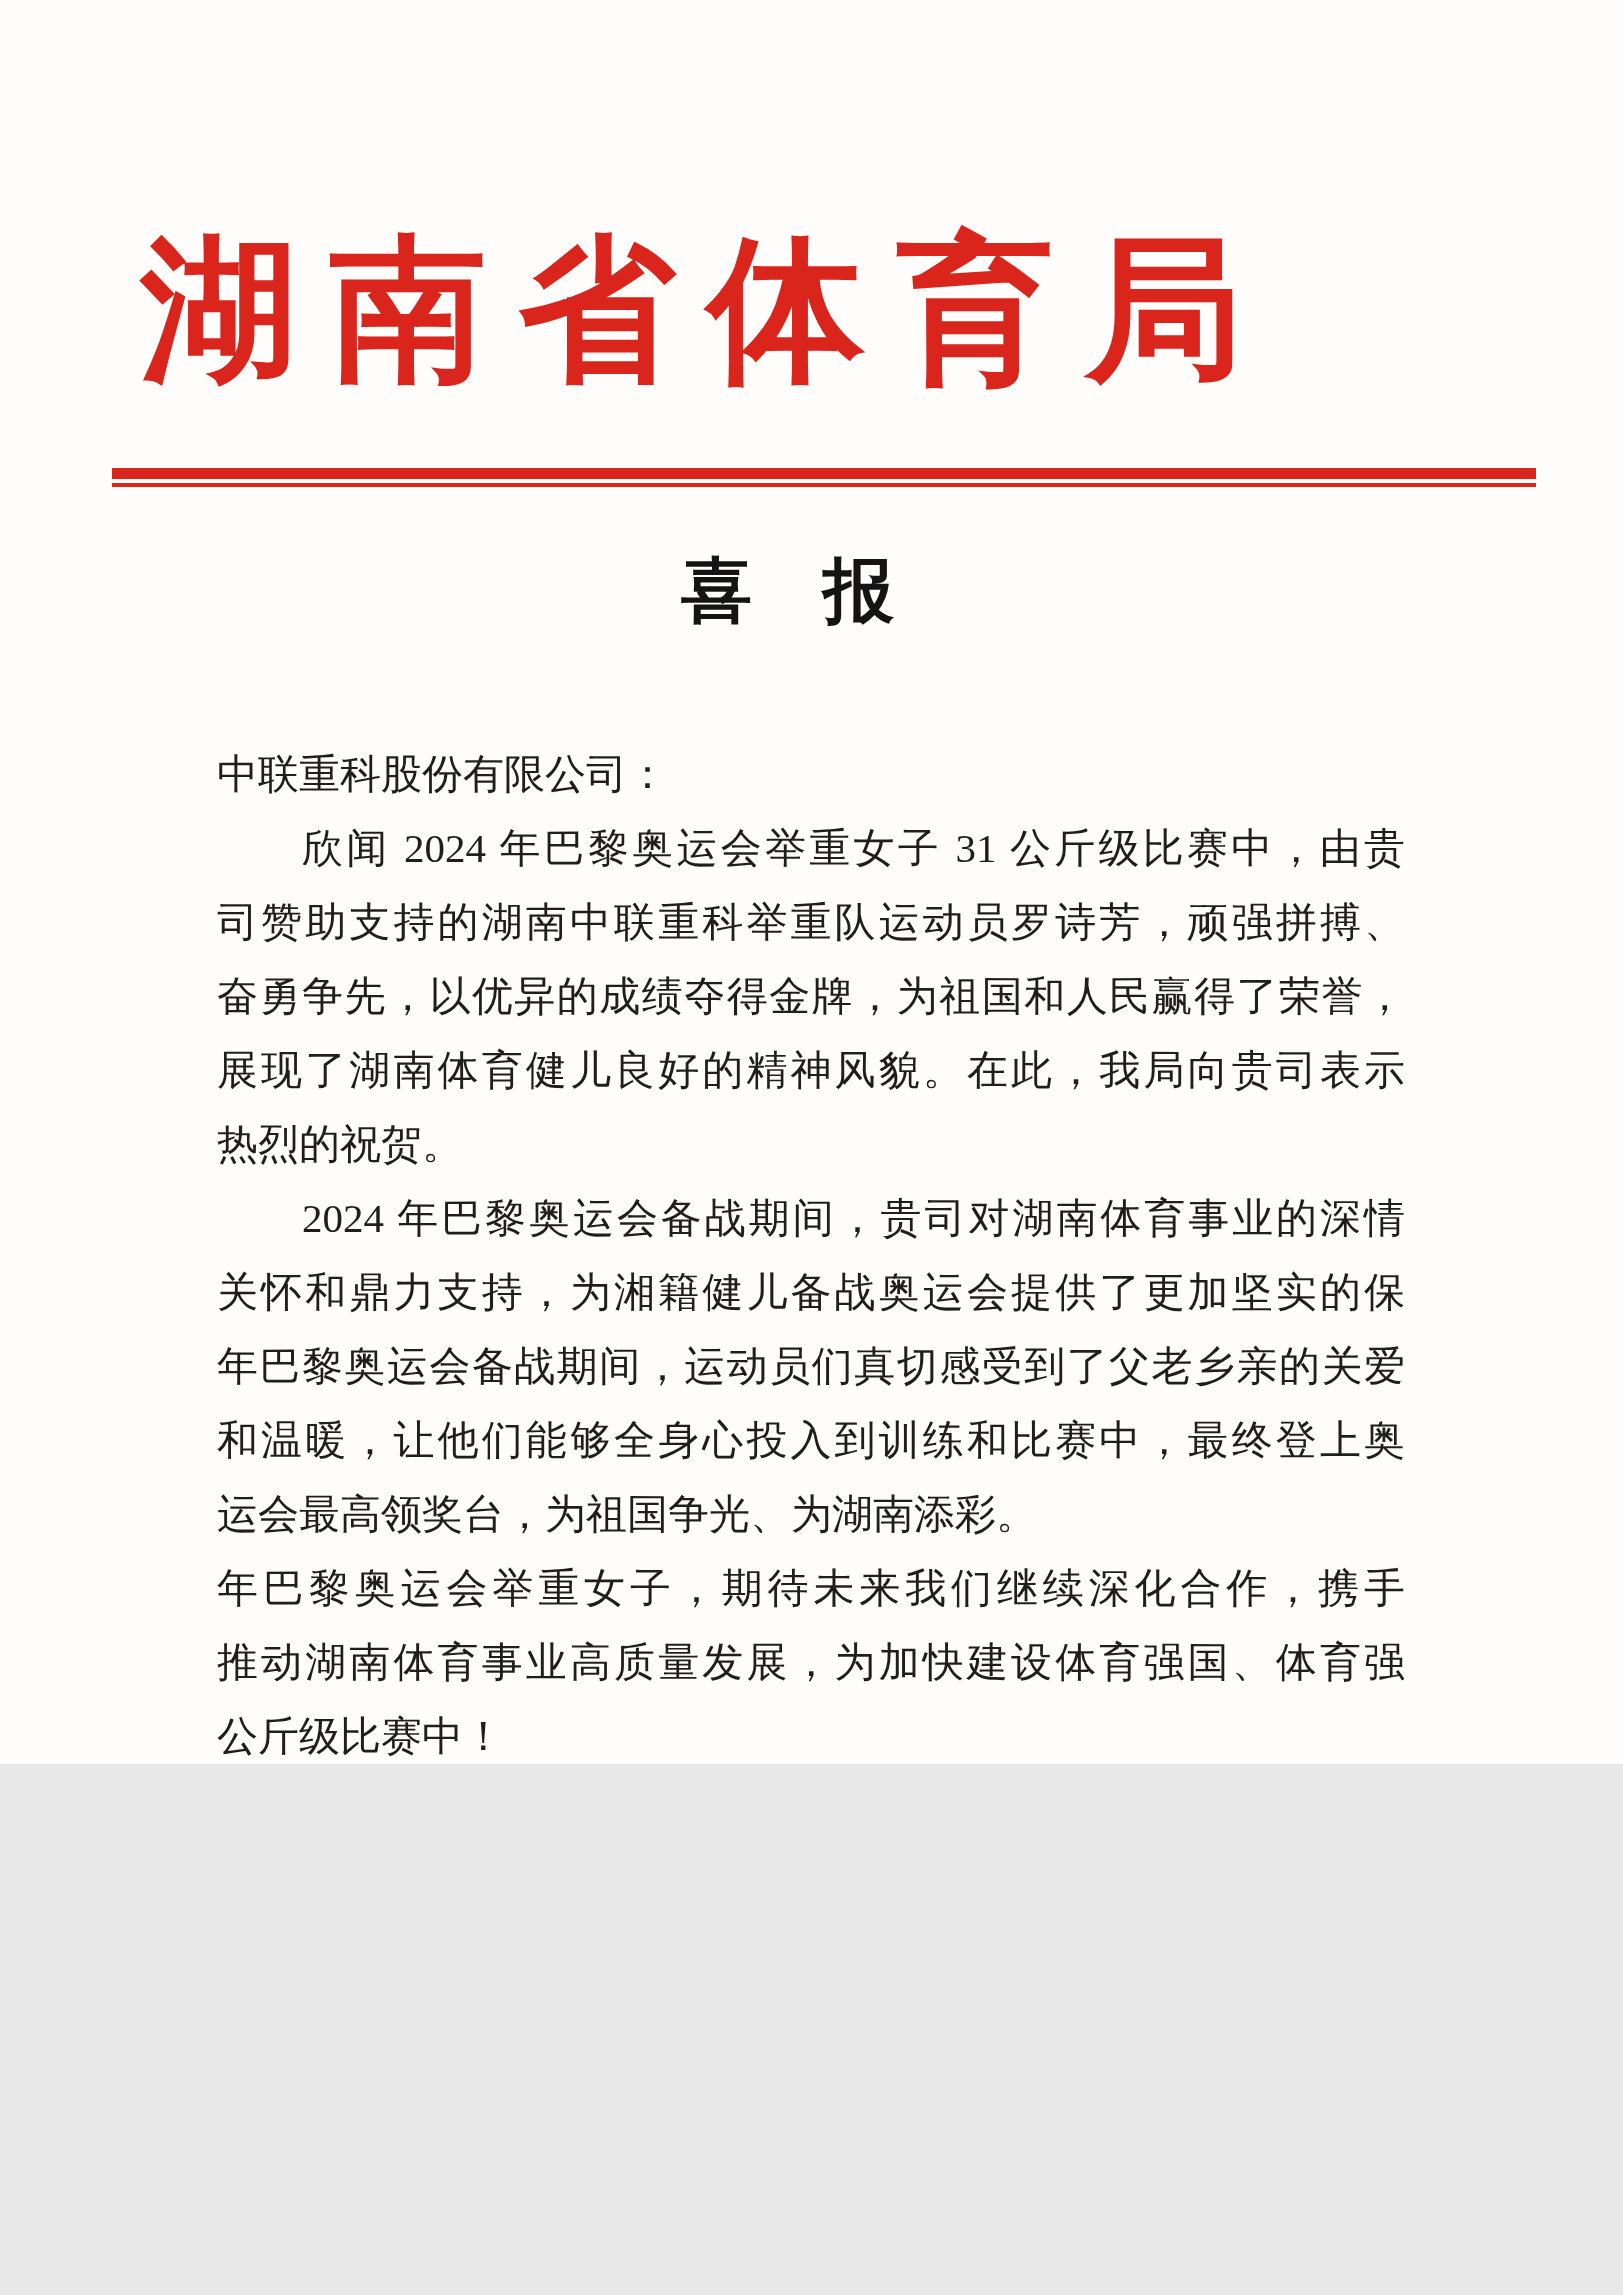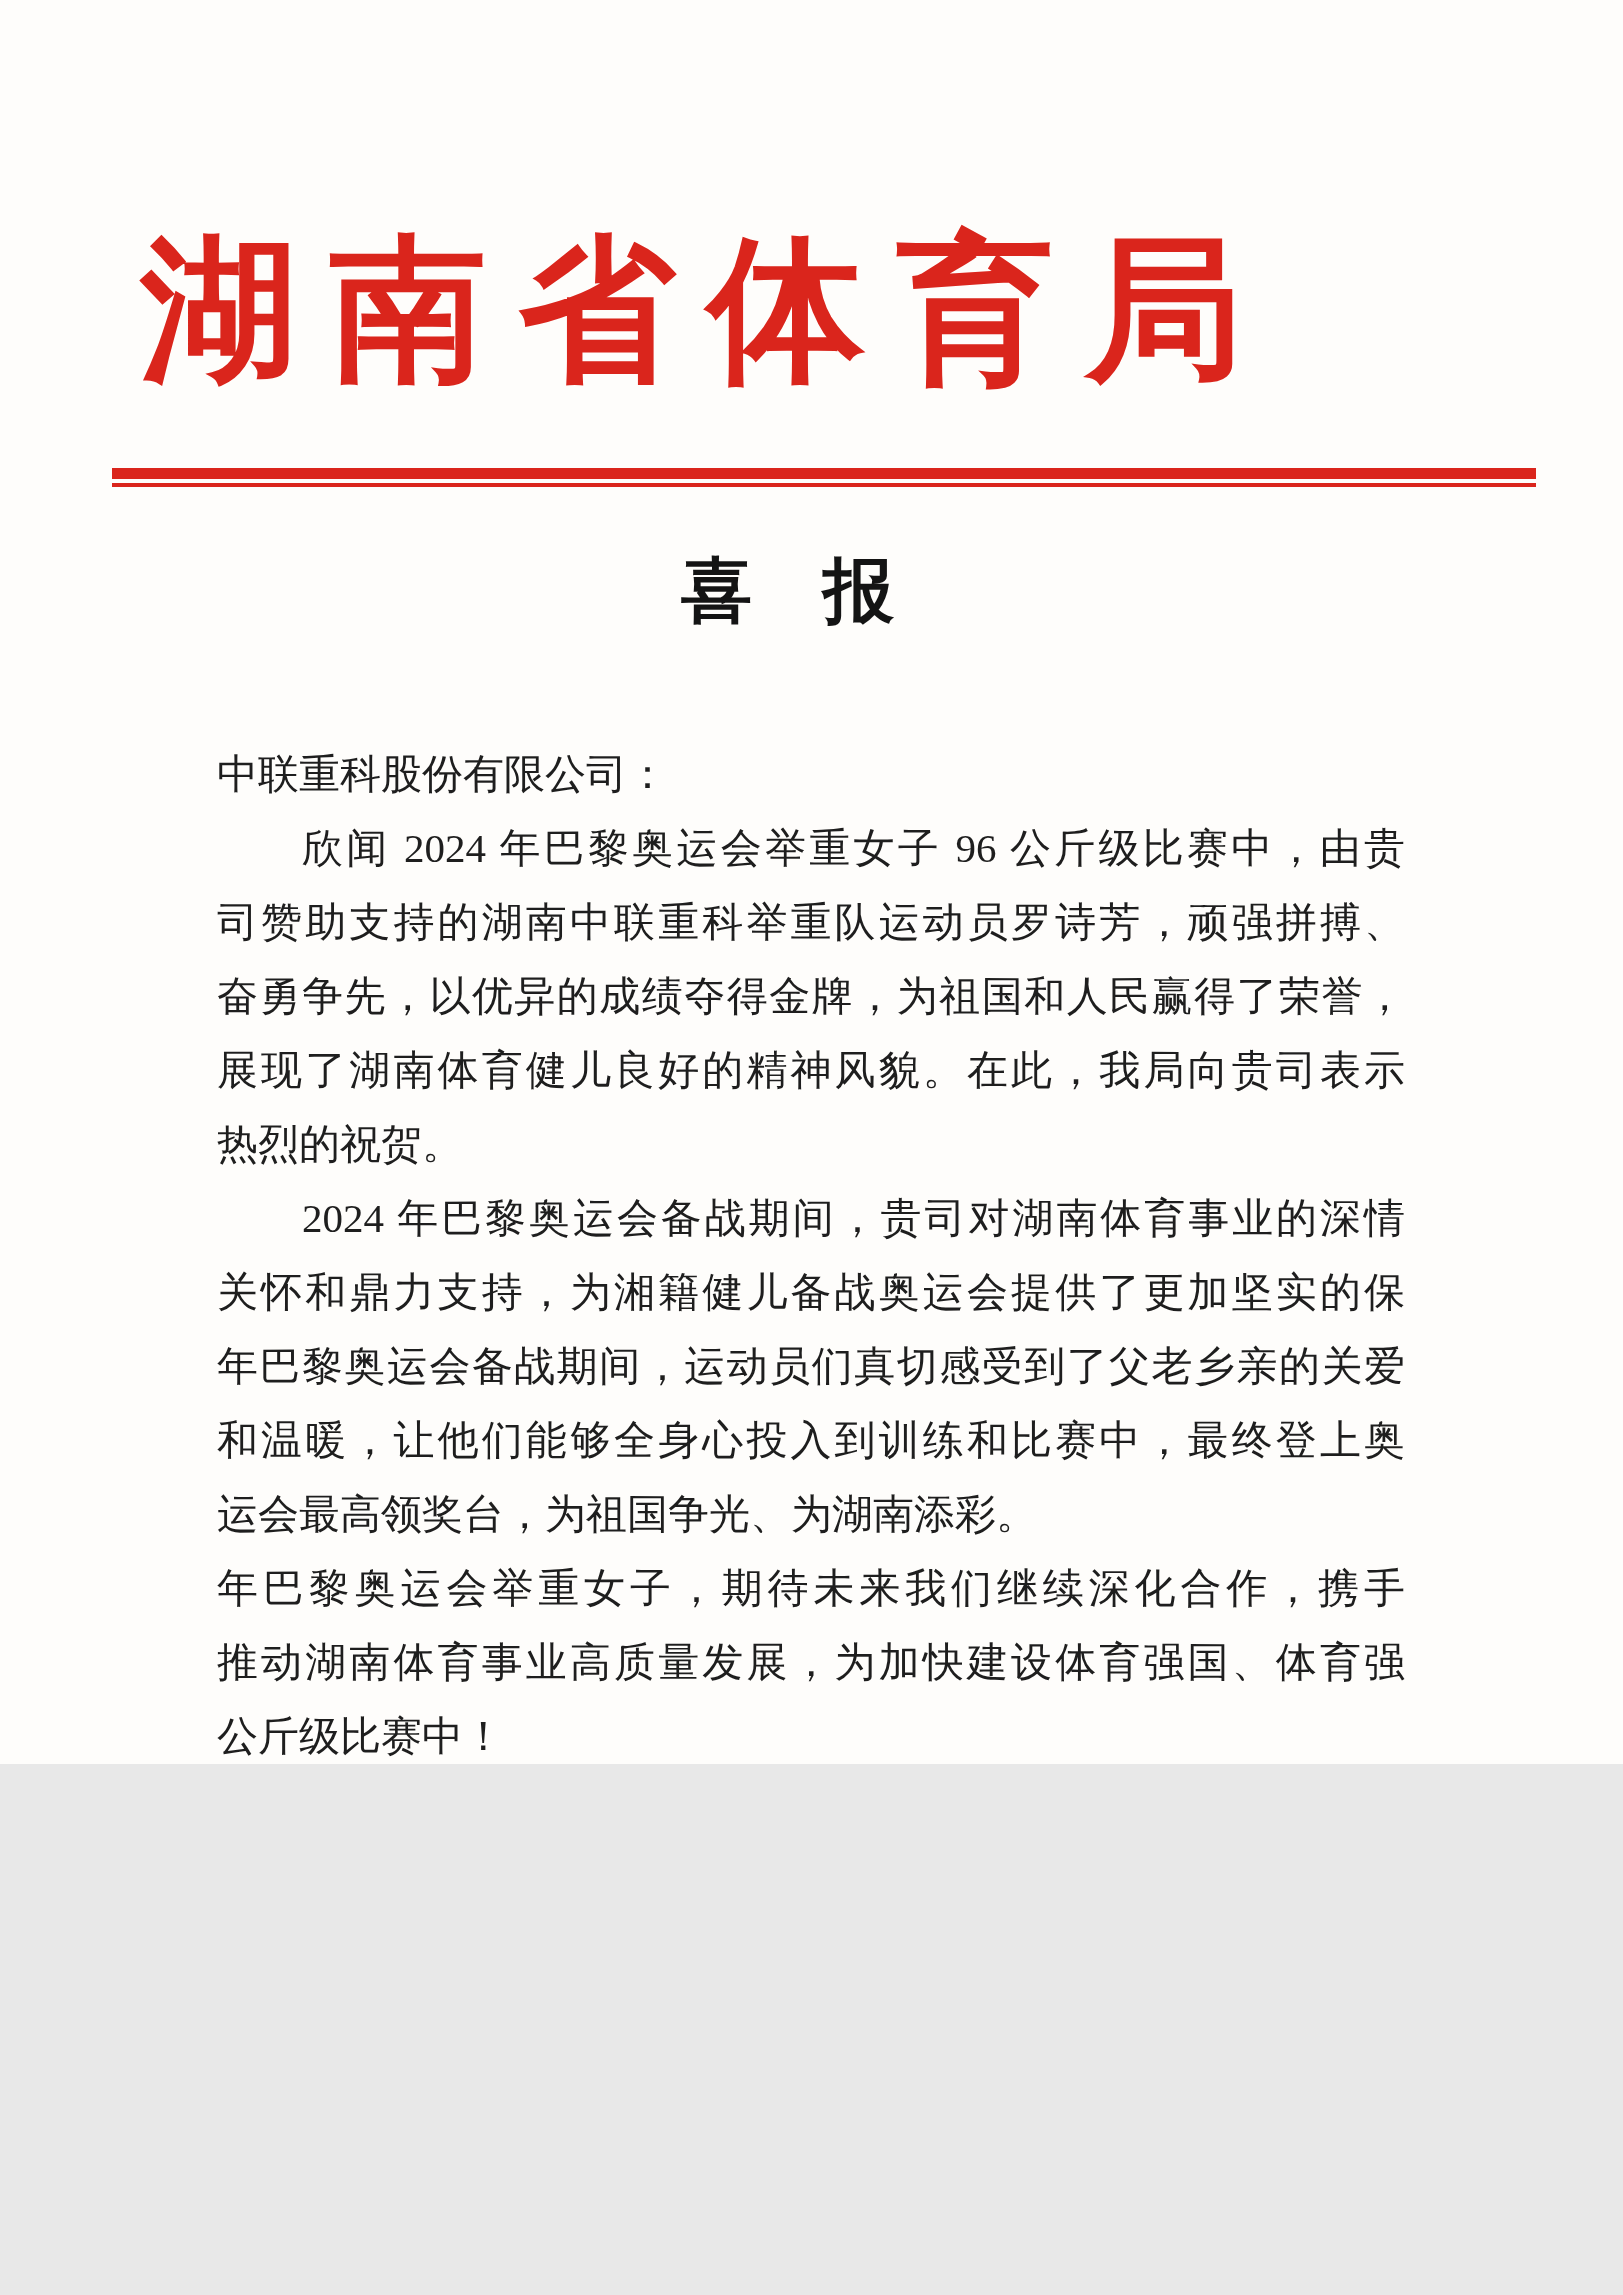--- a/index.html
+++ b/index.html
@@ -74,21 +74,21 @@
   <div class="rule-wrap">
     <div class="rule-thick"></div>
     <div class="rule-thin"></div>
   </div>
 
   <div class="doc-title">喜　报</div>
 
   <div class="body-text" id="body-text">
     <div class="line">中联重科股份有限公司：</div>
 
-  <div class="line indent just">欣闻 2024 年巴黎奥运会举重女子 96 公斤级比赛中，由贵</div>
+  <div class="line indent just">欣闻 2024 年巴黎奥运会举重女子 31 公斤级比赛中，由贵</div>
       <div class="line just">司赞助支持的湖南中联重科举重队运动员罗诗芳，顽强拼搏、</div>
       <div class="line just">奋勇争先，以优异的成绩夺得金牌，为祖国和人民赢得了荣誉，</div>
       <div class="line just">展现了湖南体育健儿良好的精神风貌。在此，我局向贵司表示</div>
       <div class="line">热烈的祝贺。</div>
       <div class="line indent just">2024 年巴黎奥运会备战期间，贵司对湖南体育事业的深情</div>
       <div class="line just">关怀和鼎力支持，为湘籍健儿备战奥运会提供了更加坚实的保</div>
       <div class="line just">年巴黎奥运会备战期间，运动员们真切感受到了父老乡亲的关爱</div>
       <div class="line just">和温暖，让他们能够全身心投入到训练和比赛中，最终登上奥</div>
       <div class="line">运会最高领奖台，为祖国争光、为湖南添彩。</div>
       <div class="line just">年巴黎奥运会举重女子，期待未来我们继续深化合作，携手</div>

